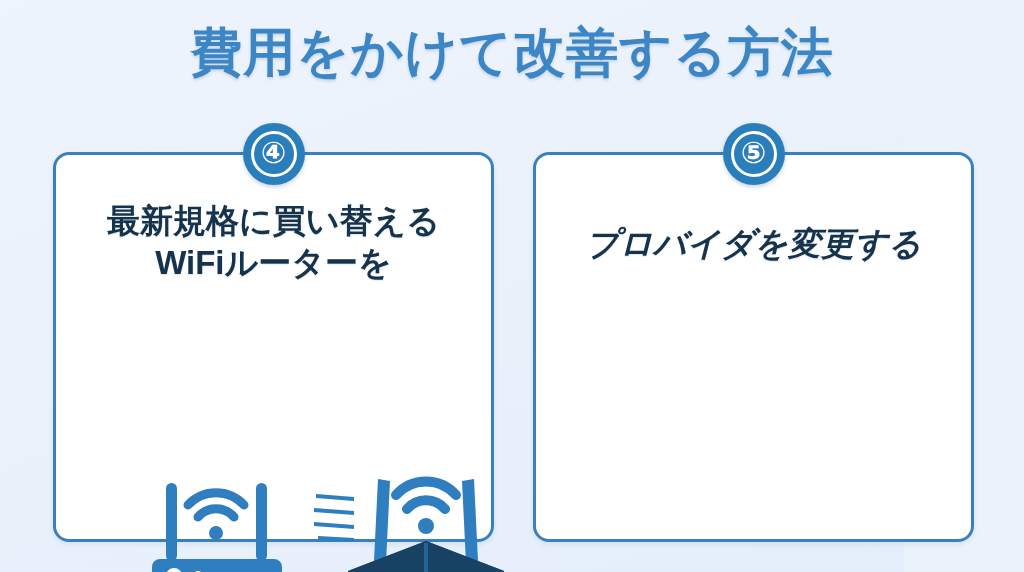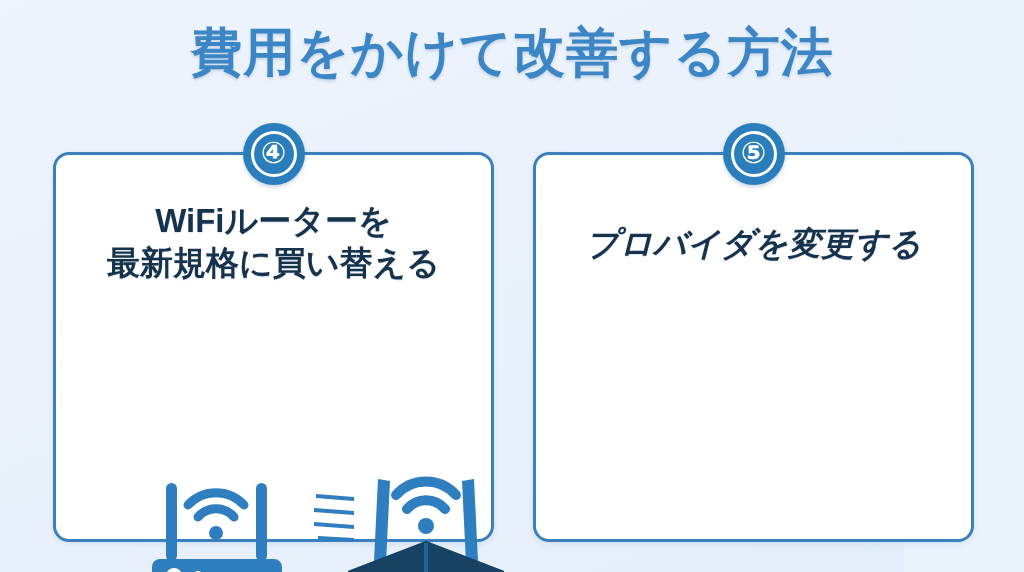--- a/index.html
+++ b/index.html
@@ -114,22 +114,22 @@
 
   <div class="slide-title">費用をかけて改善する方法</div>
 
   <div class="card left">
 
     <div class="badge">
       <div class="ring">④</div>
     </div>
 
     <div class="card-heading">
+      <div>最新規格に買い替える</div>
       <div>WiFiルーターを</div>
-      <div>最新規格に買い替える</div>
     </div>
 
     <svg class="art art-router5" width="160" height="140" viewBox="0 0 160 140">
 
       <rect x="22" y="10" width="11" height="78" rx="5.5" fill="#2f7fc0"></rect>
       <rect x="112" y="10" width="11" height="78" rx="5.5" fill="#2f7fc0"></rect>
 
       <path d="M44 32 A38 38 0 0 1 100 32" stroke="#2f7fc0" stroke-width="9" fill="none" stroke-linecap="round"></path>
       <path d="M54 44 A24 24 0 0 1 90 44" stroke="#2f7fc0" stroke-width="9" fill="none" stroke-linecap="round"></path>
       <circle cx="72" cy="60" r="7" fill="#2f7fc0"></circle>

